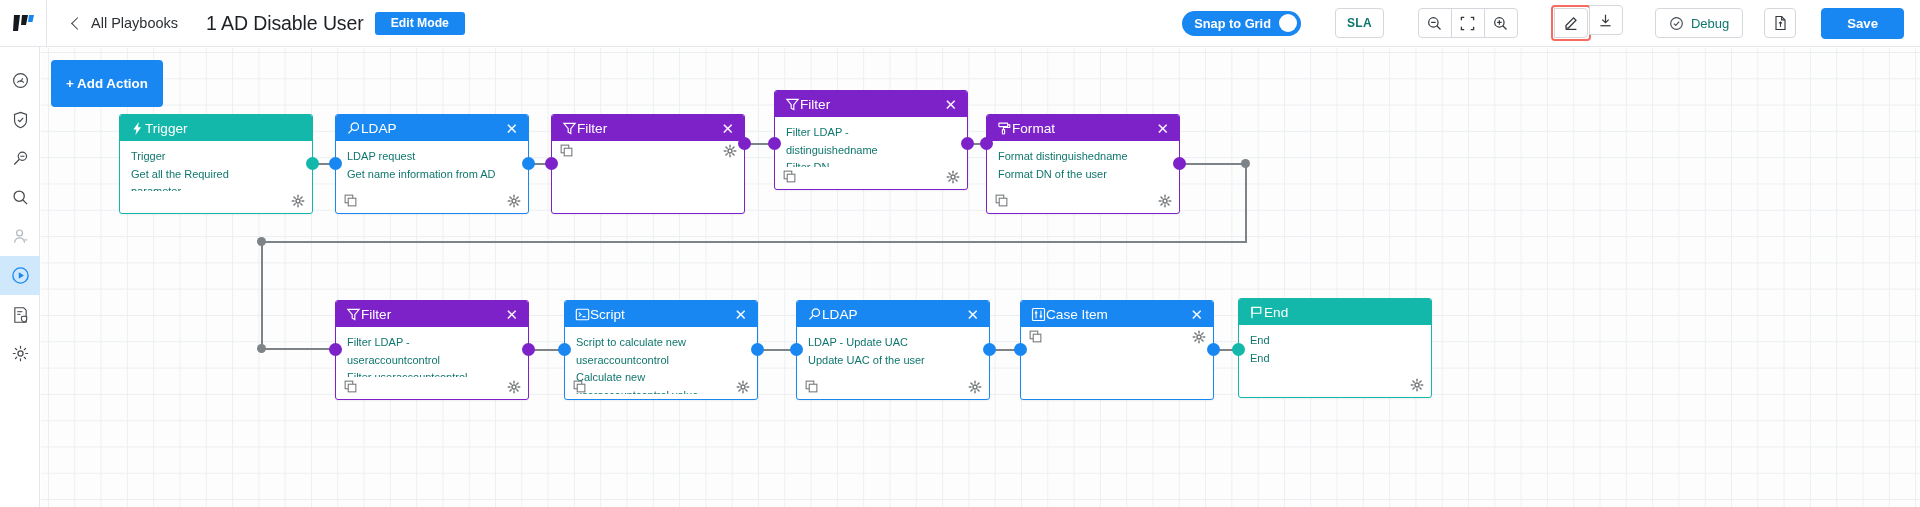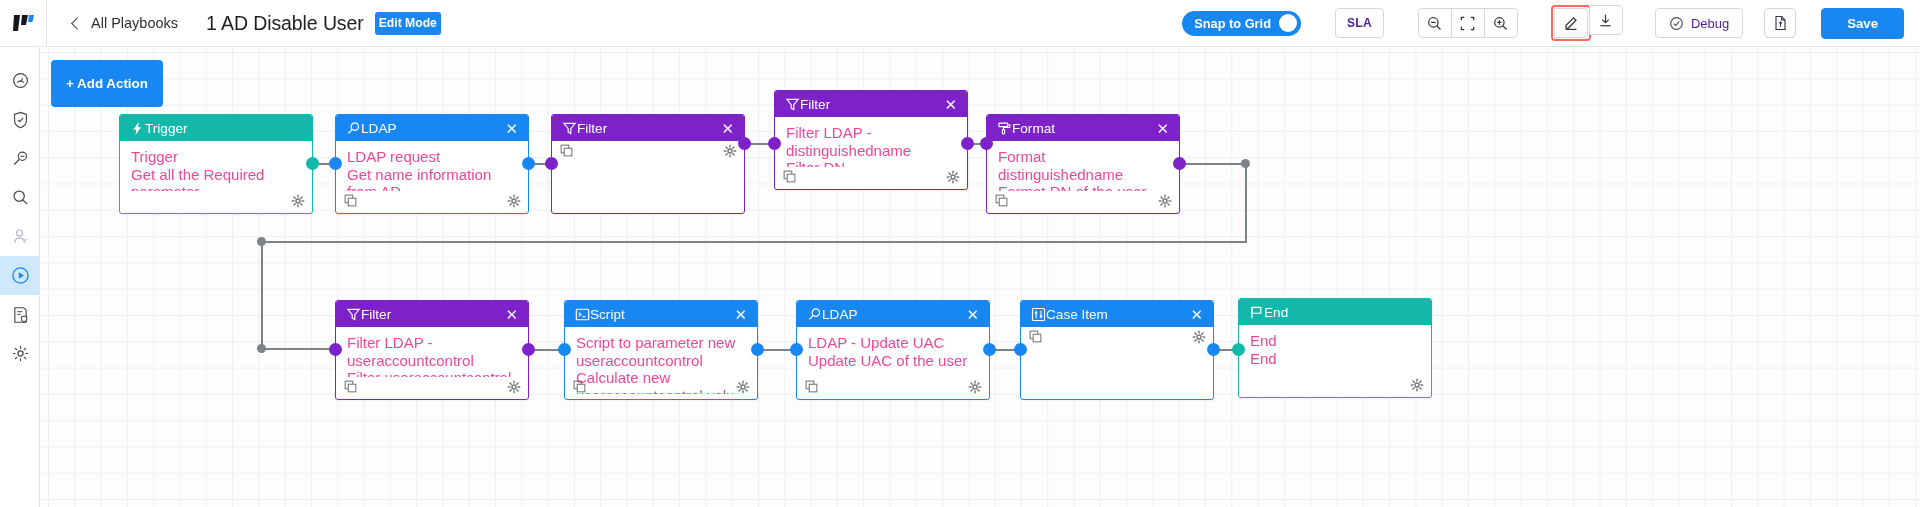--- a/index.html
+++ b/index.html
@@ -26,36 +26,36 @@
     margin-left: 26px; color: #2c3034; font-size: 14.5px; cursor: pointer;
   }
   .chev-left { width: 9px; height: 9px; border-left: 1.7px solid #3a3f44;
     border-bottom: 1.7px solid #3a3f44; transform: rotate(45deg); margin-top:0px; }
   .page-title {
     margin-left: 28px; font-size: 19.5px; color: #1d2125; font-weight: 400;
     letter-spacing: -0.1px; white-space: nowrap;
   }
   .edit-badge {
     margin-left: 11px; background: #1887f2; color: #fff; font-size: 12.2px;
-    font-weight: bold; border-radius: 3px; padding: 4px 4px 5px; white-space: nowrap;
+    font-weight: bold; border-radius: 3px; padding: 4px 16px 5px; white-space: nowrap;
   }
   .hdr-right {
     margin-left: auto; display: flex; align-items: center; gap: 12px; padding-right: 16px;
   }
   .snap-toggle {
     display: flex; align-items: center; gap: 8px;
     background: #1887f2; border-radius: 16px; height: 25px;
     padding: 0 4px 0 12px; color: #fff; font-size: 12.8px; font-weight: bold;
     cursor: pointer; margin-right: 22px;
   }
   .snap-knob { width: 18px; height: 18px; border-radius: 50%; background: #fff; }
   .btn {
     height: 30px; min-width: 30px; border: 1px solid #d4d8dd; background: #fff;
     display: flex; align-items: center; justify-content: center;
-    font-size: 12.7px; color: #4c1d95; cursor: pointer; border-radius: 4px;
+    font-size: 12.7px; color: #0f766e; cursor: pointer; border-radius: 4px;
   }
   .sla-btn { padding: 0 11px; font-weight: bold; font-size: 12px; margin-right: 22px; letter-spacing:.3px;}
   .grp { display: flex; margin-right: 21px; }
   .grp .btn { border-radius: 0; margin-left: -1px; }
   .grp .btn:first-child { border-radius: 4px 0 0 4px; margin-left: 0; }
   .grp .btn:last-child { border-radius: 0 4px 4px 0; }
   .grp .btn.wide { width: 34px; }
   .edit-hl {
     border: 2.5px solid #f66a60; border-radius: 4px; padding: 1px;
     display: flex; margin-right: -1px;
@@ -113,21 +113,21 @@
   }
   .teal .node-head { background: #13b8ab; }
   .blue .node-head { background: #1887f2; }
   .purp .node-head { background: #7d22c8; }
   .node-head .title { flex: 1; white-space: nowrap; overflow: hidden; }
   .node-close {
     font-size: 15px; line-height: 1; opacity: .95; cursor: pointer;
     font-weight: 300; padding: 0 1px;
   }
   .node-body {
-    flex: 1; padding: 7px 11px 0; font-size: 15px; color: #ec4899;
+    flex: 1; padding: 7px 11px 0; font-size: 11px; color: #0f766e;
     line-height: 17.5px; overflow: hidden;
   }
   .node-foot {
     height: 22px; display: flex; align-items: center;
     justify-content: space-between; padding: 0 7px 3px 8px; flex: none;
   }
   .ic { opacity: .72; display: block; }
 
   
   .port {
@@ -482,21 +482,21 @@
       <div class="node-head">
         <svg width="15" height="15" viewBox="0 0 16 16">
           <rect x="1.4" y="2.4" width="13.2" height="11.2" rx="1" fill="none" stroke="#fff" stroke-width="1.25"></rect>
           <path d="M4 6 6.4 8 4 10" fill="none" stroke="#fff" stroke-width="1.2"></path>
           <line x1="7.8" y1="10.4" x2="11.4" y2="10.4" stroke="#fff" stroke-width="1.2"></line>
         </svg>
         <span class="title">Script</span>
         <span class="node-close">✕</span>
       </div>
       <div class="node-body" style="padding-bottom:0;">
-        <div>Script to parameter new</div>
+        <div>Script to calculate new</div>
         <div>useraccountcontrol</div>
         <div>Calculate new</div>
         <div>useraccountcontrol value</div>
       </div>
       <div class="node-foot" style="margin-top:-17px;">
         <svg class="ic" width="13" height="13" viewBox="0 0 16 16">
           <rect x="1.4" y="1.4" width="9.4" height="9.4" fill="none" stroke="#3d4246" stroke-width="1.3"></rect>
           <rect x="5.2" y="5.2" width="9.4" height="9.4" fill="#fff" stroke="#3d4246" stroke-width="1.3"></rect>
         </svg>
         <svg class="ic" width="14" height="14" viewBox="0 0 18 18" style="background:#fff;">

